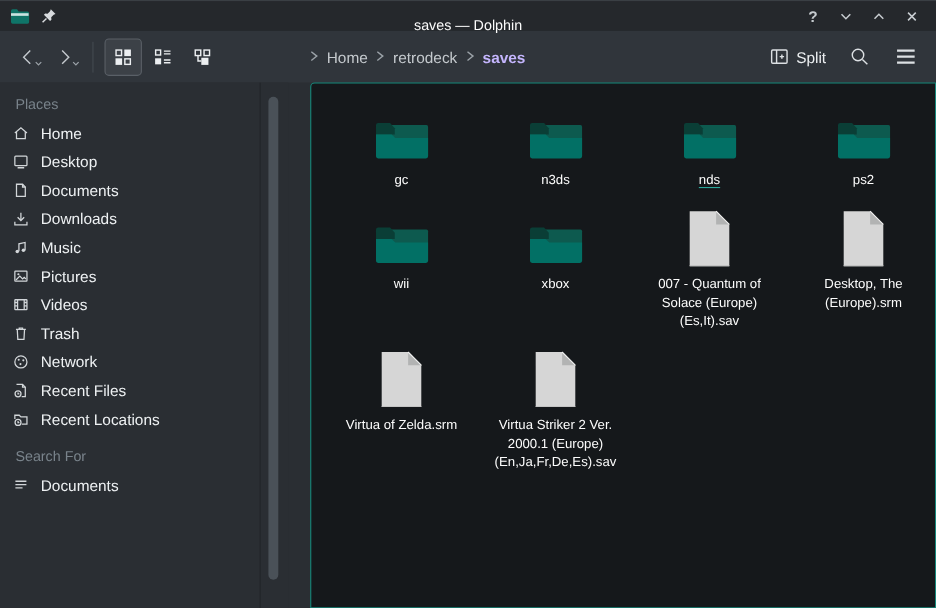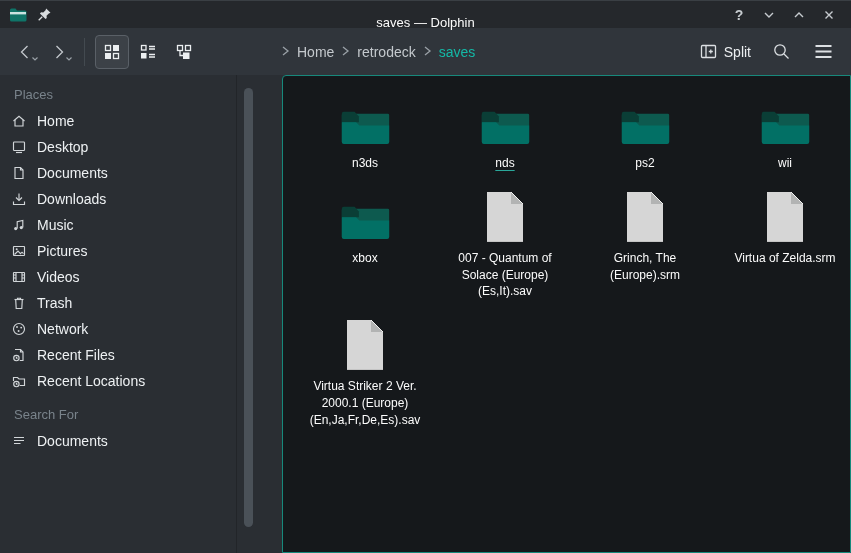--- a/index.html
+++ b/index.html
@@ -25,21 +25,21 @@
   .nav-caret svg { stroke:#9aa1a7; stroke-width:1.2; }
   .tool-sep { width:1px; height:28px; background:#434a50; margin:0 10px 0 12px; }
   .vm-btn { width:34px; height:34px; border-radius:4px; display:flex; align-items:center; justify-content:center; margin-right:2px; }
   .vm-btn.selected { background:#3c4147; border:1px solid #5a6067; }
   .vm-btn svg .ln { stroke:#eceff1; stroke-width:1.3; fill:none; }
   .vm-btn svg .fl { fill:#eceff1; }
 
   .breadcrumb { flex:1; margin-left:78px; display:flex; align-items:center; gap:7px;
                 font-size:14px; color:#c4c9cd; white-space:nowrap; overflow:hidden; }
   .crumb { color:#c4c9cd; }
-  .crumb.current { color:#14b8a6; font-weight:normal; }
+  .crumb.current { color:#c4b5fd; font-weight:bold; }
   .crumb-sep svg { stroke:#9aa1a7; stroke-width:1.3; fill:none; }
 
   .toolbar-right { display:flex; gap:18px; padding-right:4px; }
   .split-btn { display:flex; align-items:center; gap:7px; color:#eceff1; font-size:14px; }
   .split-btn svg, .icon-btn svg { stroke:#dce0e3; fill:none; stroke-width:1.3; }
   .icon-btn { display:flex; align-items:center; justify-content:center; width:24px; height:24px; }
 
   
   .main { flex:1; display:flex; min-height:0;gap:20px; }
   .sidebar { width:262px; flex:0 0 262px; background:#2a2e33; position:relative; padding-top:8px; overflow:hidden; }
@@ -324,20 +324,30 @@
     <div class="view">
       <div class="grid" id="file-grid">
           <div class="item">
             <div class="icon-box">
               <svg width="53" height="44" viewBox="0 0 56 44">
                 <rect x="3" y="9" width="50" height="31" rx="1.5" fill="#0d5a4f"></rect>
                 <path d="M3 18 V9 a2 2 0 0 1 2-2 h11.5 l4.5 5 v6 Z" fill="#0a3e36"></path>
                 <path d="M3 18 H18 L21.5 21.5 H53 V39 q0 2 -2 2 H5 q-2 0 -2 -2 Z" fill="#027065"></path>
               </svg>
             </div>
+            <div class="label">gc</div>
+          </div>
+          <div class="item">
+            <div class="icon-box">
+              <svg width="53" height="44" viewBox="0 0 56 44">
+                <rect x="3" y="9" width="50" height="31" rx="1.5" fill="#0d5a4f"></rect>
+                <path d="M3 18 V9 a2 2 0 0 1 2-2 h11.5 l4.5 5 v6 Z" fill="#0a3e36"></path>
+                <path d="M3 18 H18 L21.5 21.5 H53 V39 q0 2 -2 2 H5 q-2 0 -2 -2 Z" fill="#027065"></path>
+              </svg>
+            </div>
             <div class="label">n3ds</div>
           </div>
           <div class="item hovered">
             <div class="icon-box">
               <svg width="53" height="44" viewBox="0 0 56 44">
                 <rect x="3" y="9" width="50" height="31" rx="1.5" fill="#0d5a4f"></rect>
                 <path d="M3 18 V9 a2 2 0 0 1 2-2 h11.5 l4.5 5 v6 Z" fill="#0a3e36"></path>
                 <path d="M3 18 H18 L21.5 21.5 H53 V39 q0 2 -2 2 H5 q-2 0 -2 -2 Z" fill="#027065"></path>
               </svg>
             </div>
@@ -386,21 +396,21 @@
           </div>
           <div class="item">
             <div class="icon-box">
               <svg width="40" height="52" viewBox="0 0 40 52">
                 <path d="M2 1 H26 L38 13 V51 H2 Z" fill="#d6d6d6"></path>
                 <path d="M26 1 L38 13 H26 Z" fill="#b2b3b3"></path>
                 <path d="M26 1 L38 13" stroke="#f2f2f2" stroke-width="1" fill="none"></path>
                 <path d="M2 50.5 H38" stroke="#c4c4c4" stroke-width="1" fill="none"></path>
               </svg>
             </div>
-            <div class="label">Grinch, The (Europe).​srm</div>
+            <div class="label">Desktop, The (Europe).​srm</div>
           </div>
           <div class="item">
             <div class="icon-box">
               <svg width="40" height="52" viewBox="0 0 40 52">
                 <path d="M2 1 H26 L38 13 V51 H2 Z" fill="#d6d6d6"></path>
                 <path d="M26 1 L38 13 H26 Z" fill="#b2b3b3"></path>
                 <path d="M26 1 L38 13" stroke="#f2f2f2" stroke-width="1" fill="none"></path>
                 <path d="M2 50.5 H38" stroke="#c4c4c4" stroke-width="1" fill="none"></path>
               </svg>
             </div>

